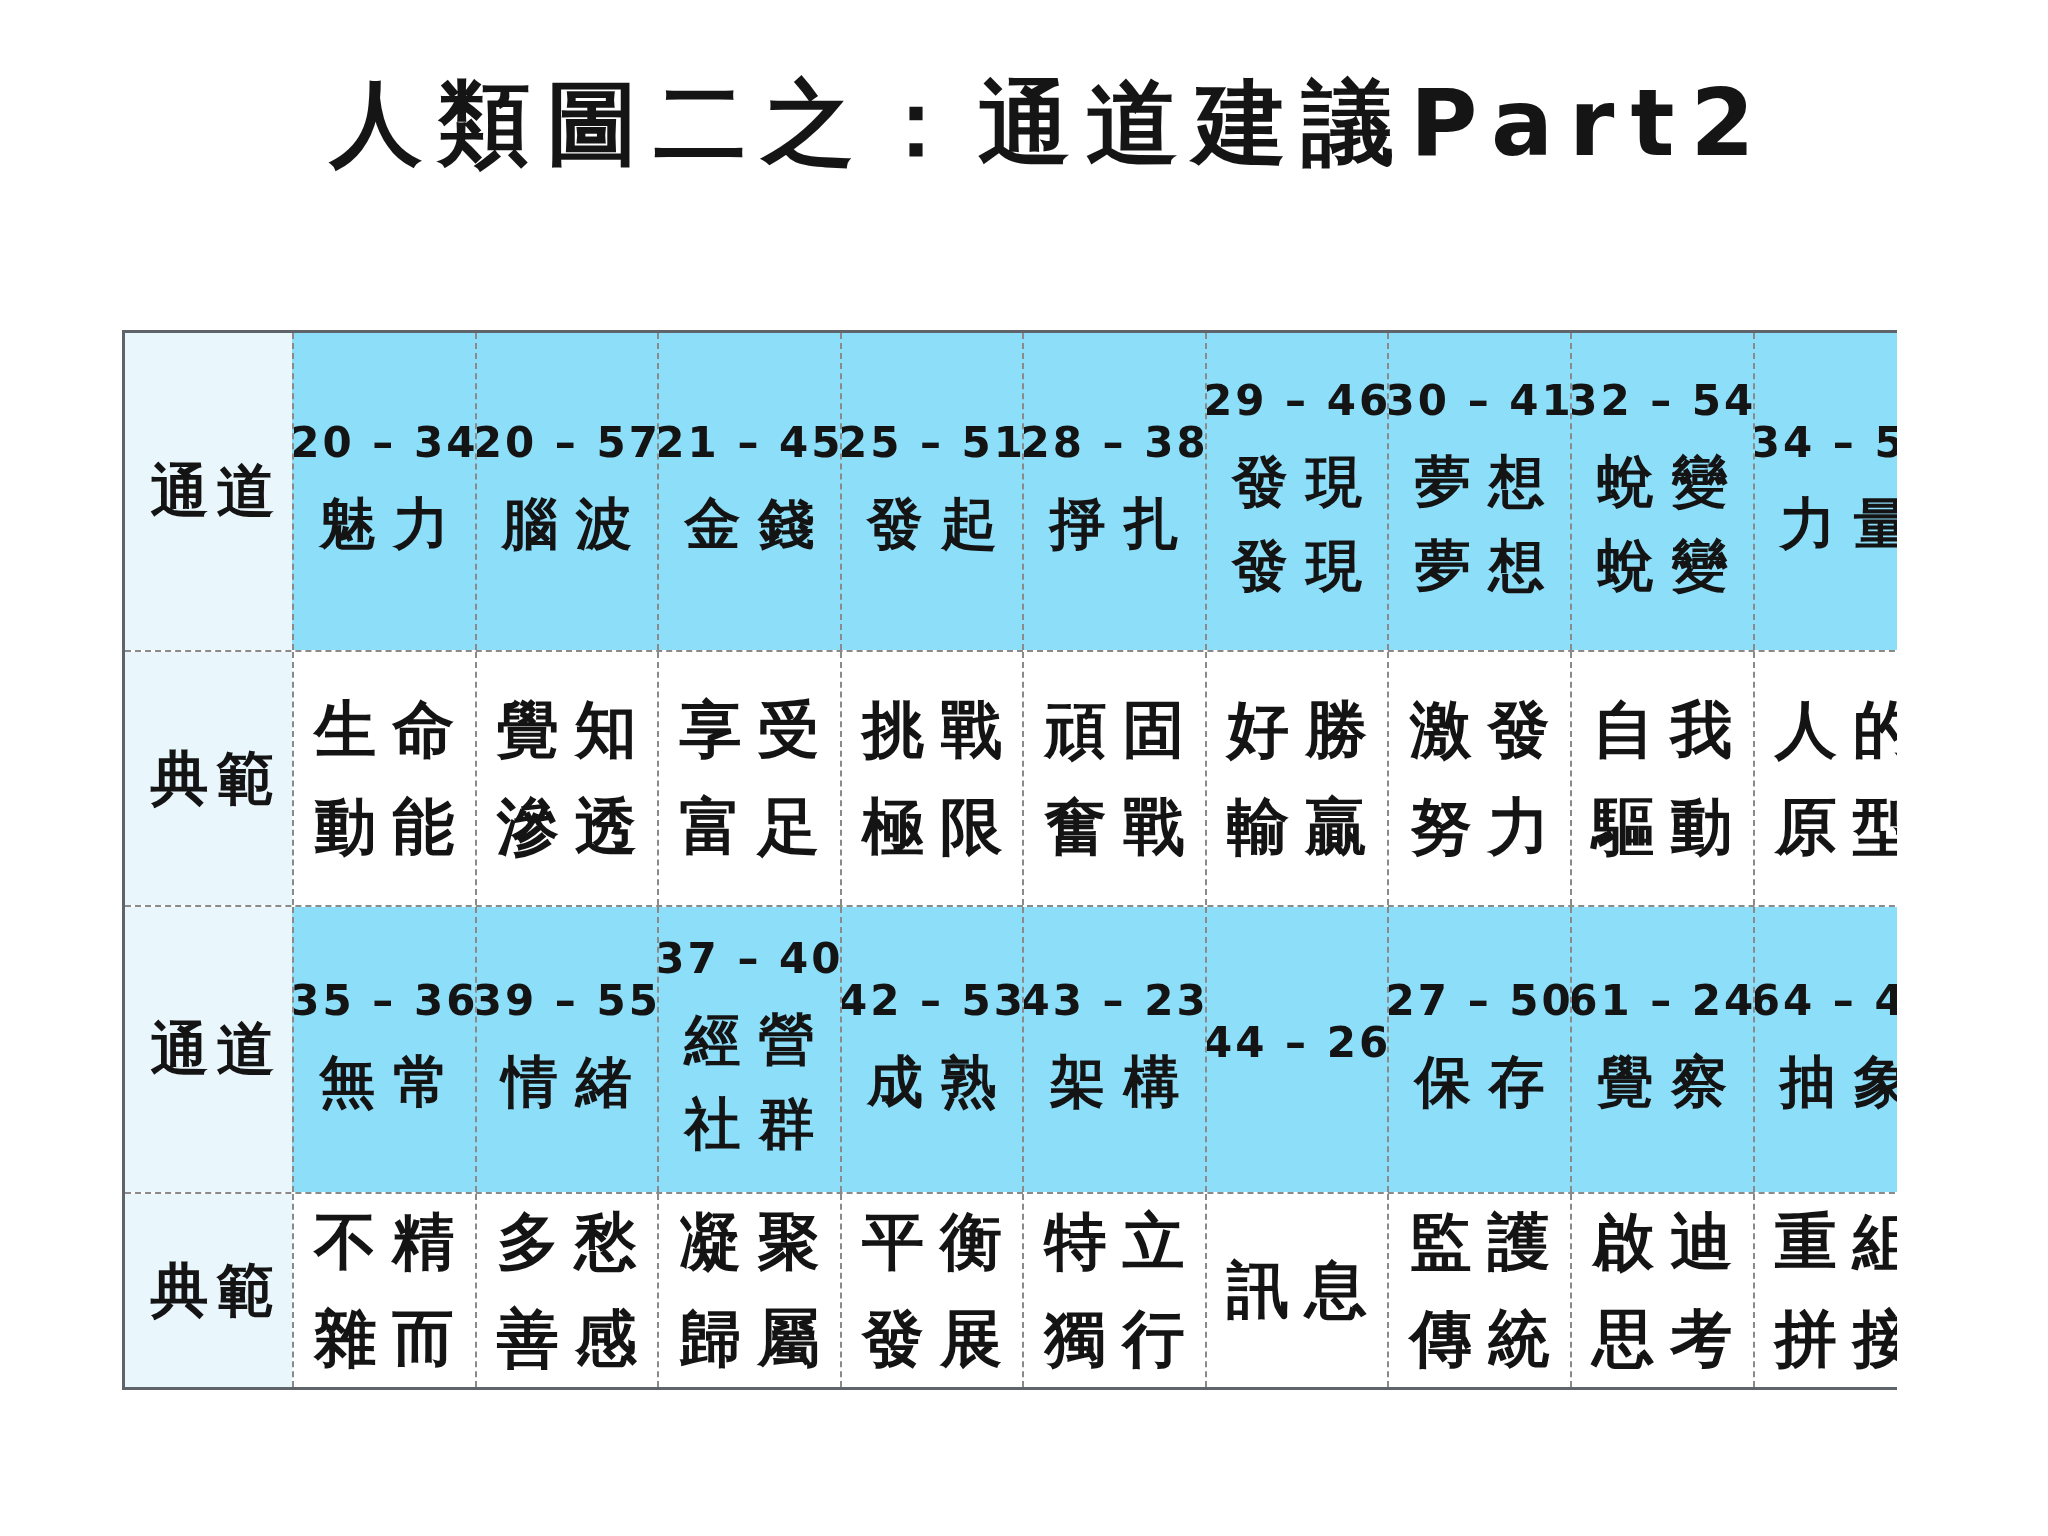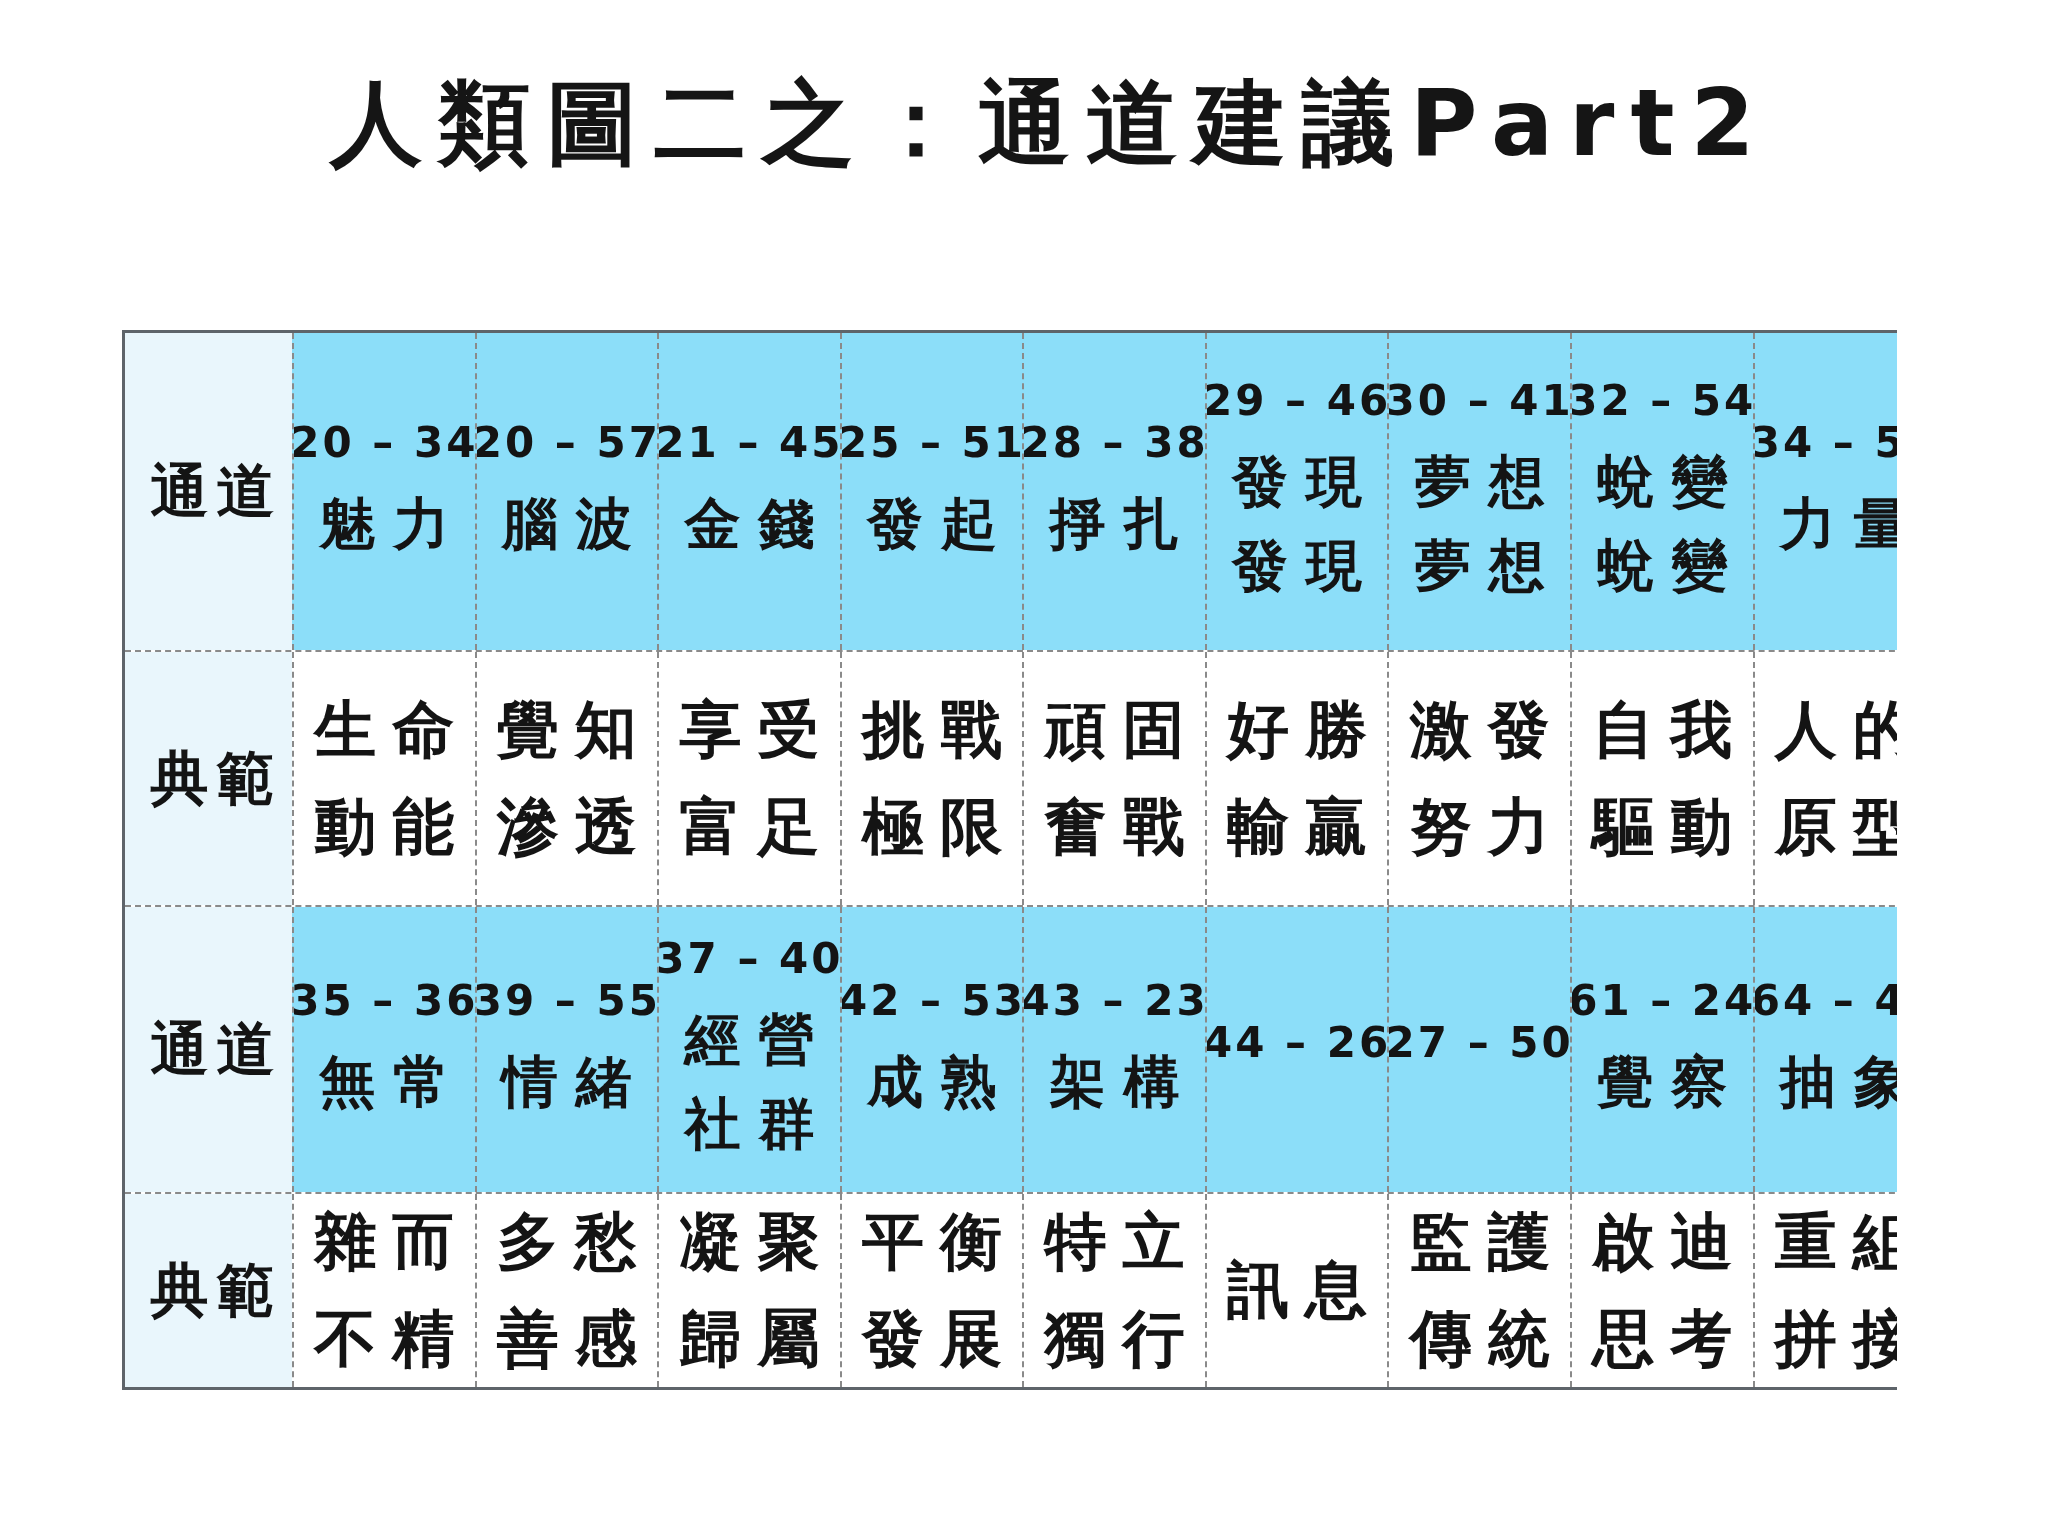--- a/index.html
+++ b/index.html
@@ -216,39 +216,40 @@
         <div class="num">43 – 23</div>
         <div class="cname">架構</div>
         <div class="cname"></div>
       </div>
       <div class="cell">
         <div class="num">44 – 26</div>
         <div class="cname"></div>
       </div>
       <div class="cell">
         <div class="num">27 – 50</div>
+        <div class="cname">保存</div>
         <div class="cname"></div>
       </div>
       <div class="cell">
         <div class="num">61 – 24</div>
         <div class="cname">覺察</div>
         <div class="cname"></div>
       </div>
       <div class="cell">
         <div class="num">64 – 47</div>
         <div class="cname">抽象</div>
         <div class="cname"></div>
       </div>
     </div>
 
     <div class="row row-pa2">
       <div class="cell label-cell">典範</div>
       <div class="cell">
+        <div class="pname">不精</div>
         <div class="pname">雜而</div>
-        <div class="pname">不精</div>
       </div>
       <div class="cell">
         <div class="pname">多愁</div>
         <div class="pname">善感</div>
       </div>
       <div class="cell">
         <div class="pname">凝聚</div>
         <div class="pname">歸屬</div>
       </div>
       <div class="cell">

